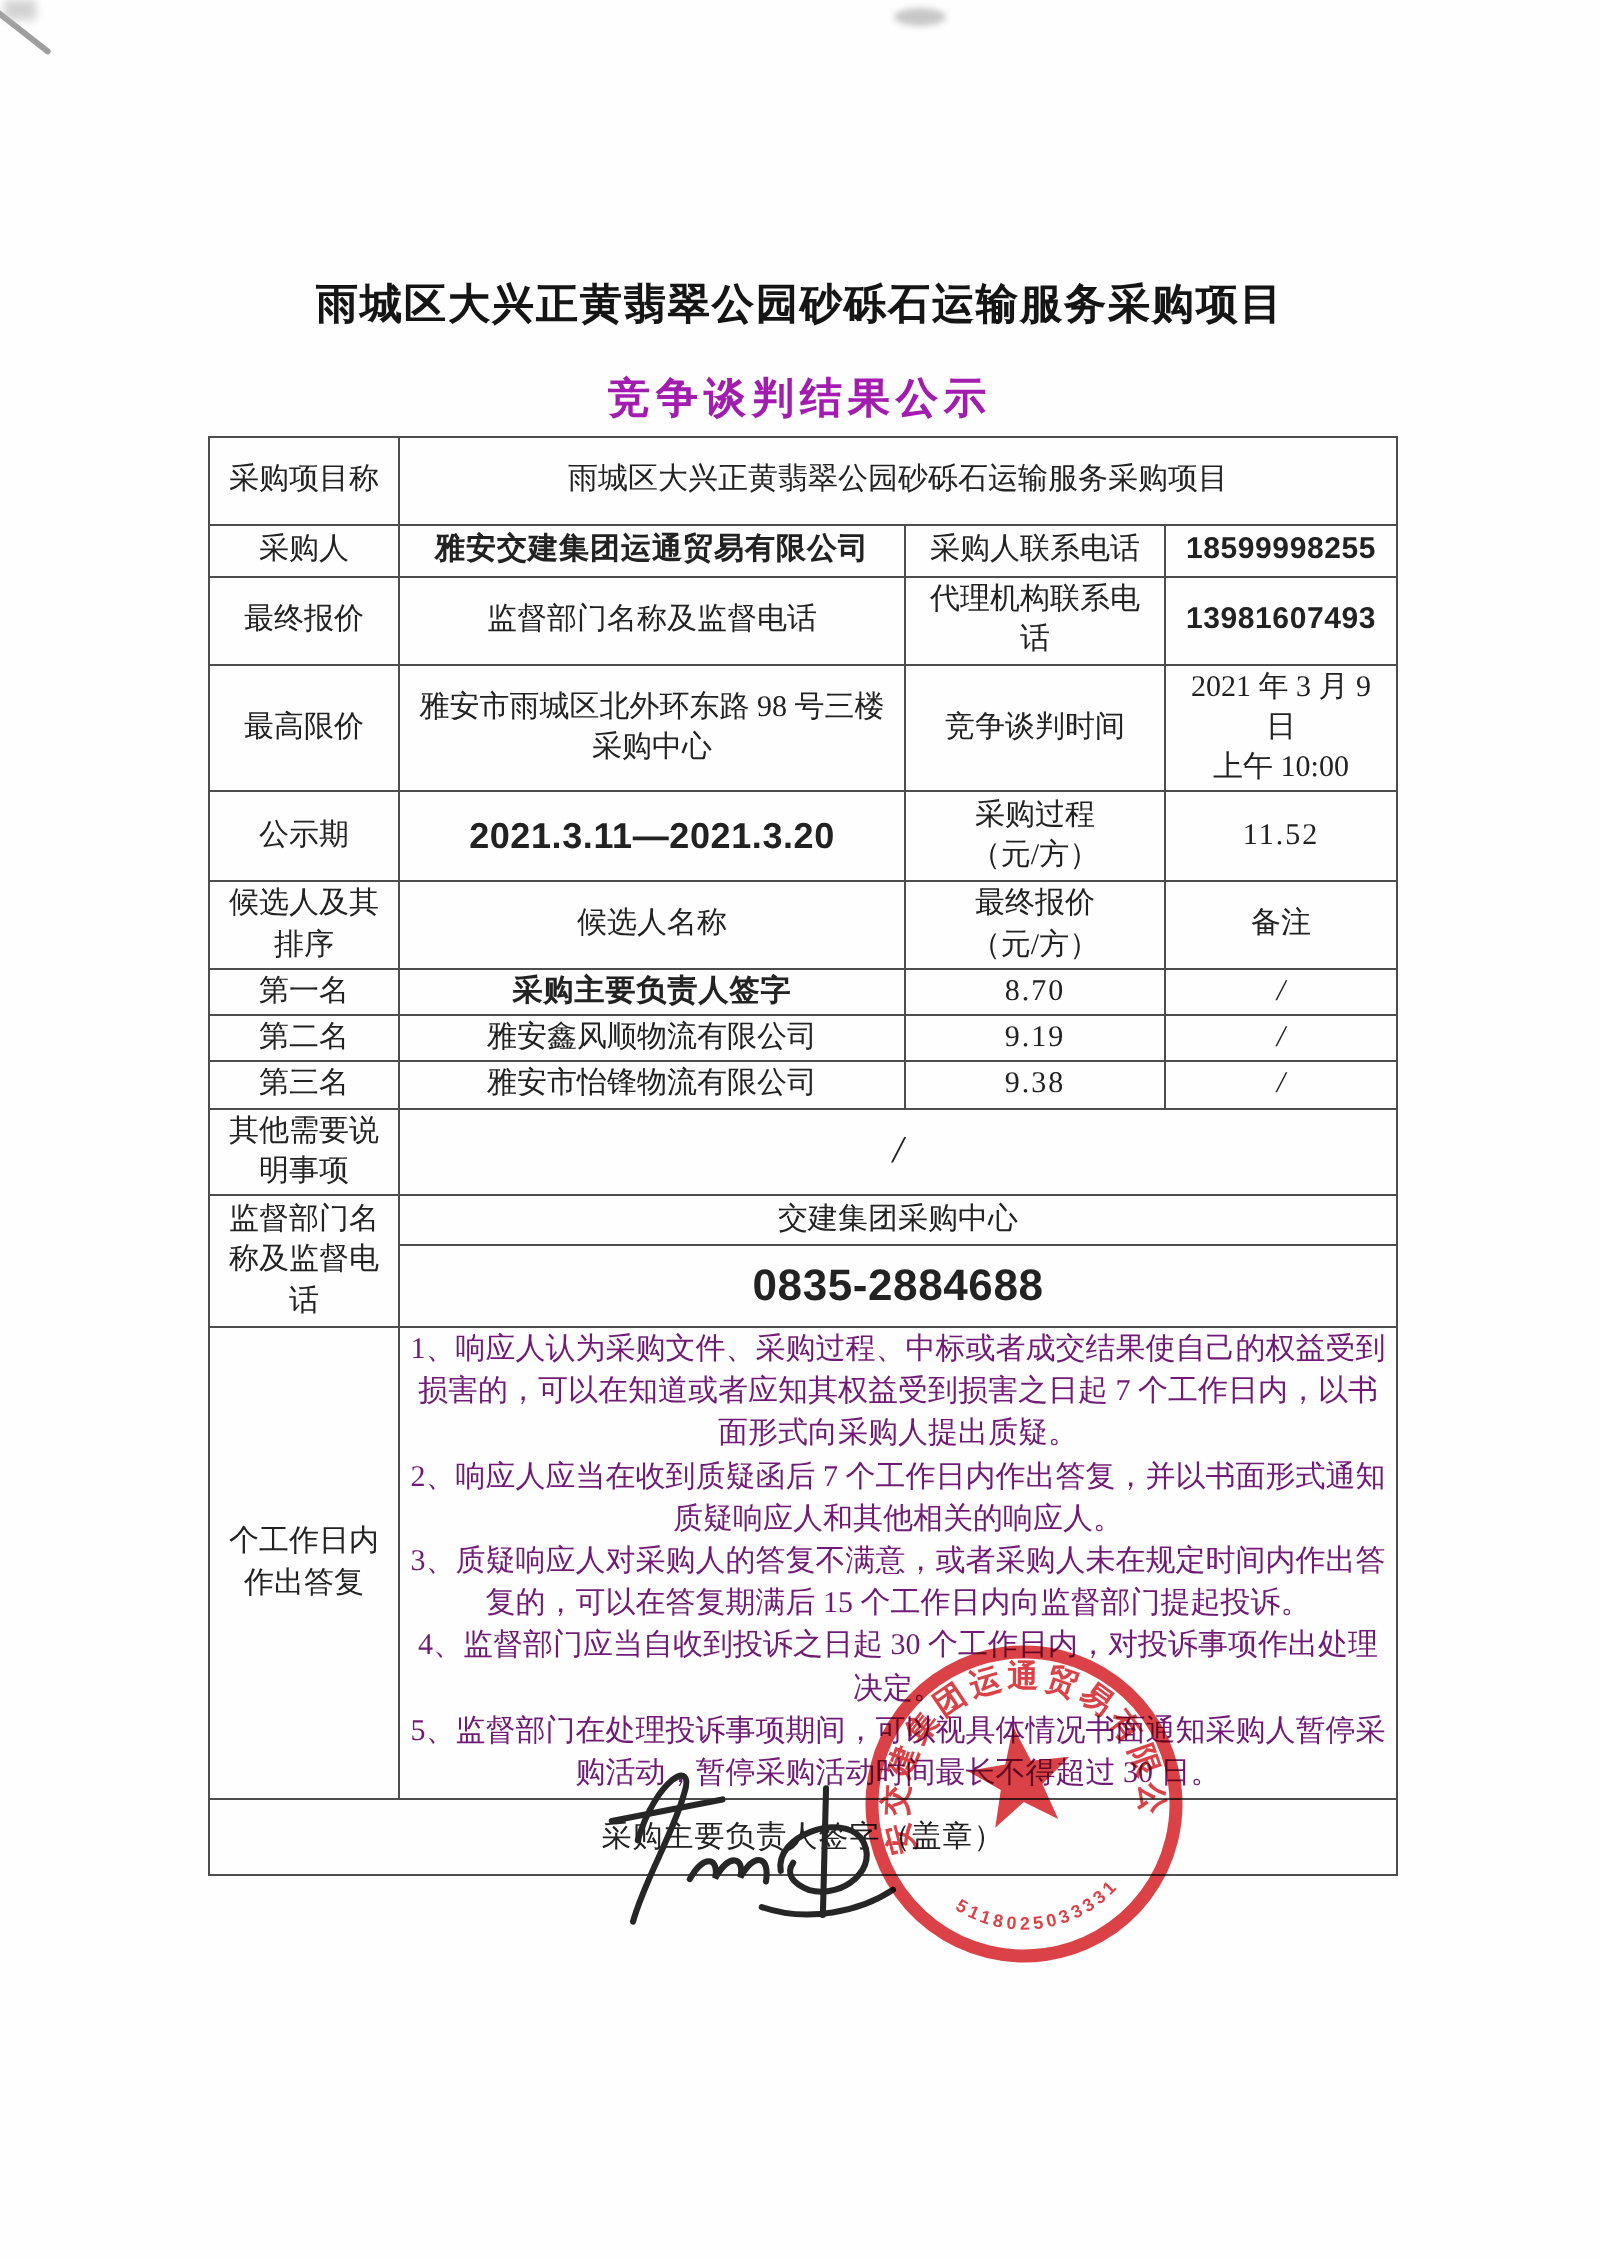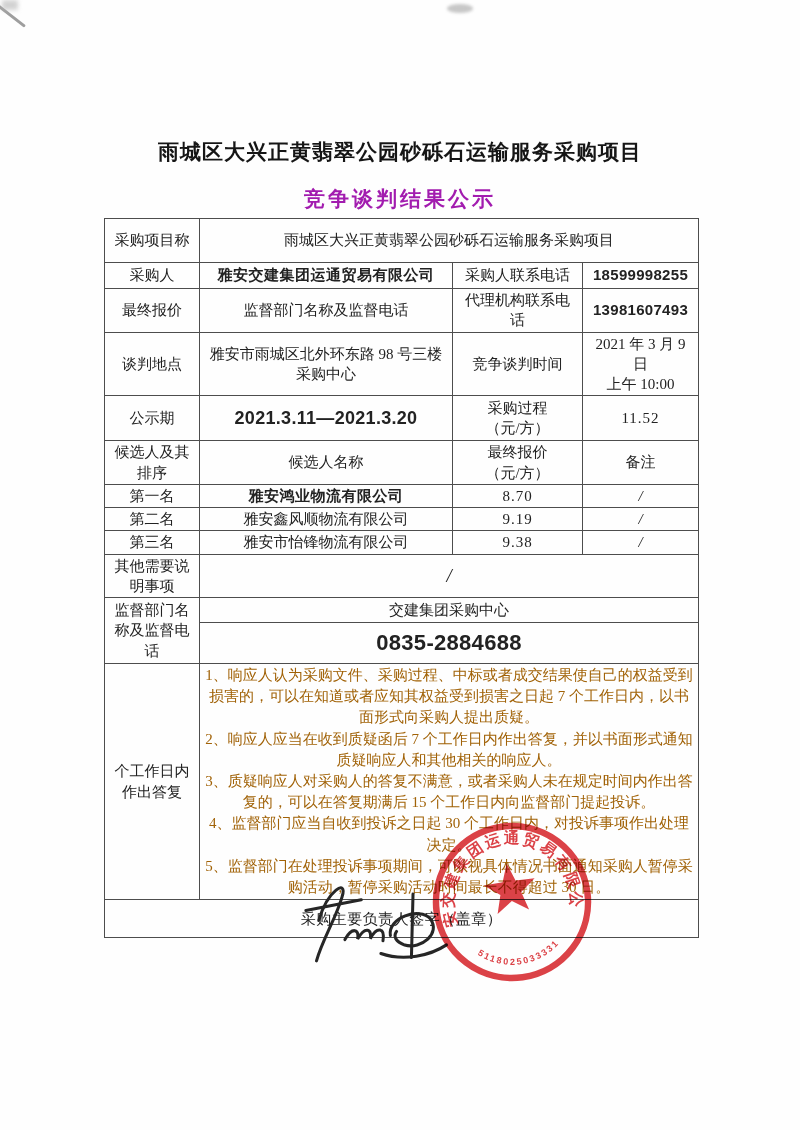--- a/index.html
+++ b/index.html
@@ -25,21 +25,21 @@
     text-align:center;padding:1px 5px;word-break:break-all;color:#222;}
   td.lab{color:#1f1f1f;}
   td.va-top{vertical-align:top;padding-top:3px;}
   td.left{text-align:left;}
   .bold-cjk{font-weight:bold;letter-spacing:.5px;}
   .num{font-family:"Liberation Sans","DejaVu Sans",sans-serif;font-weight:bold;font-size:17px;letter-spacing:.3px;color:#111;margin-top:21px;}
   .price{font-size:15px;letter-spacing:1px;color:#333;}
   .slash{font-style:italic;font-size:16px;color:#222;}
   .gray-row{color:#555;}
   .notice-cell{vertical-align:top;text-align:justify;padding:4px 8px 2px 9px;}
-  .notice-cell p{margin:0;font-size:15px;line-height:21.2px;color:#a16207;}
+  .notice-cell p{margin:0;font-size:15px;line-height:21.2px;color:#701a75;}
   .sign-cell{text-align:left;font-size:16px;padding-left:7px;letter-spacing:.5px;}
   .two-line span{display:block;}
 
   .signature-svg{position:absolute;left:298px;top:872px;transform:rotate(-2deg);}
   .seal-svg{position:absolute;left:426px;top:816px;opacity:.88;transform:rotate(-8deg);mix-blend-mode:multiply;}
 </style>
 </head>
 <body>
 
 <div class="page">
@@ -69,21 +69,21 @@
         <td class="lab">采购人联系电话</td>
         <td class="num">18599998255</td>
       </tr>
       <tr style="height:35px">
         <td class="lab">最终报价</td>
         <td>监督部门名称及监督电话</td>
         <td class="lab">代理机构联系电话</td>
         <td class="num">13981607493</td>
       </tr>
       <tr style="height:43px">
-        <td class="lab">谈判地点</td>
+        <td class="lab">最高限价</td>
         <td>雅安市雨城区北外环东路 98 号三楼采购中心</td>
         <td class="lab">竞争谈判时间</td>
         <td class="two-line">
           <span>2021 年 3 月 9 日</span>
           <span>上午 10:00</span>
         </td>
       </tr>
       <tr style="height:45px">
         <td class="lab">公示期</td>
         <td class="num" style="font-size:18px">2021.3.11—2021.3.20</td>
@@ -97,21 +97,21 @@
         <td class="lab">候选人及其排序</td>
         <td class="lab">候选人名称</td>
         <td class="lab two-line">
           <span>最终报价</span>
           <span>（元/方）</span>
         </td>
         <td class="lab">备注</td>
       </tr>
       <tr style="height:16px">
         <td class="lab">第一名</td>
-        <td class="left bold-cjk">雅安鸿业物流有限公司</td>
+        <td class="left bold-cjk">采购主要负责人签字</td>
         <td class="price">8.70</td>
         <td class="slash">/</td>
       </tr>
       <tr style="height:22px">
         <td class="lab">第二名</td>
         <td class="left gray-row">雅安鑫风顺物流有限公司</td>
         <td class="price">9.19</td>
         <td class="slash">/</td>
       </tr>
       <tr style="height:22px">

